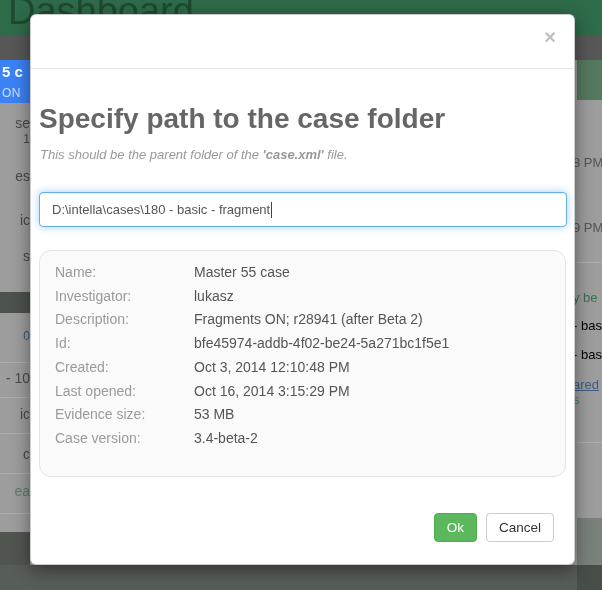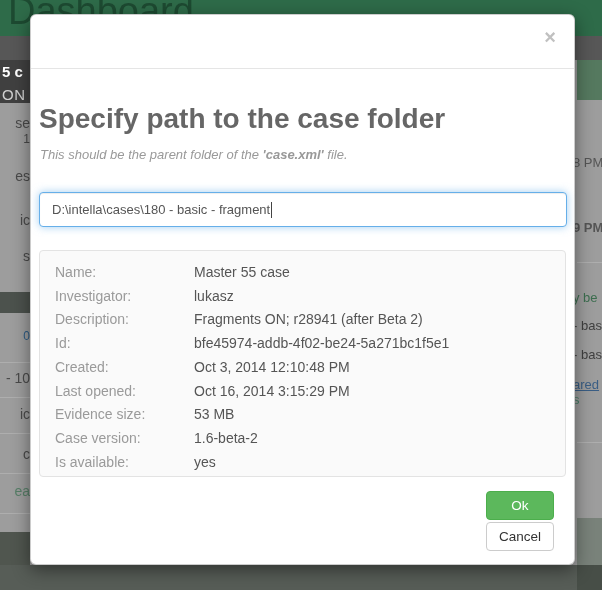--- a/index.html
+++ b/index.html
@@ -6,35 +6,35 @@
   body{
     width:602px;height:590px;position:relative;overflow:hidden;
     background:#9d9d9d;
     font-family:"Liberation Sans", sans-serif;
     -webkit-font-smoothing:antialiased;
   }
   
   .bg-band-header{position:absolute;left:0;top:0;width:602px;height:36px;background:#2e6b49;overflow:hidden;}
   .bg-page-title{position:absolute;left:8px;top:-10px;font-size:38px;color:#1d4a31;white-space:nowrap;}
   .bg-band-sub{position:absolute;left:0;top:36px;width:602px;height:24px;background:#575757;}
-  .bg-tile-left{position:absolute;left:0;top:60px;width:36px;height:43px;background:#404040;overflow:hidden;}
+  .bg-tile-left{position:absolute;left:0;top:60px;width:36px;height:43px;background:#3b82f6;overflow:hidden;}
   .bg-tile-line1{position:absolute;left:2px;top:3px;font-size:15px;font-weight:bold;color:#ffffff;white-space:nowrap;}
-  .bg-tile-line2{position:absolute;left:2px;top:26px;font-size:15px;color:rgba(255,255,255,.75);letter-spacing:.5px;white-space:nowrap;}
+  .bg-tile-line2{position:absolute;left:2px;top:26px;font-size:12px;color:rgba(255,255,255,.75);letter-spacing:.5px;white-space:nowrap;}
   .bg-tile-right{position:absolute;left:577px;top:60px;width:25px;height:40px;background:#55795f;}
   .bg-darkbar1{position:absolute;left:0;top:292px;width:30px;height:21px;background:#4c524d;}
   .bg-darkbar2{position:absolute;left:0;top:532px;width:30px;height:33px;background:#50564f;}
   .bg-rshade{position:absolute;left:577px;top:518px;width:25px;height:47px;background:#79827a;}
   .bg-band-bottom{position:absolute;left:0;top:565px;width:602px;height:25px;background:#575d57;}
   .bg-band-bottom-r{position:absolute;left:577px;top:565px;width:25px;height:25px;background:#474e47;}
   .hline{position:absolute;height:1px;background:#aeaeae;}
   .hl-l{left:0;width:30px;}
   .hl-r{left:577px;width:25px;}
   .lf{position:absolute;left:0;width:30px;overflow:hidden;display:flex;justify-content:flex-end;
       white-space:nowrap;font-size:14px;color:#4a4a4a;}
-  .rf{position:absolute;left:573px;width:29px;overflow:hidden;white-space:nowrap;font-size:13px;color:#404040;}
+  .rf{position:absolute;left:573px;width:29px;overflow:hidden;white-space:nowrap;font-size:13px;color:#000000;}
   
   .modal{
     position:absolute;left:30px;top:14px;width:545px;height:551px;z-index:10;
     background:#ffffff;border:1px solid rgba(0,0,0,.2);border-radius:6px;
     box-shadow:0 5px 18px rgba(0,0,0,.45);box-sizing:border-box;
   }
   .m-header{position:absolute;left:0;top:0;right:0;height:53px;border-bottom:1px solid #e5e5e5;}
   .m-title{position:absolute;left:23px;top:17px;font-size:15px;color:#555555;}
   .m-close{position:absolute;right:14px;top:8px;background:none;border:none;cursor:pointer;
            font-size:20px;font-weight:bold;color:#c0c0c0;line-height:1;padding:4px;}
@@ -45,27 +45,27 @@
     position:absolute;left:8px;top:177px;width:528px;height:35px;box-sizing:border-box;
     border:1px solid #66afe9;border-radius:4px;background:#ffffff;
     box-shadow:inset 0 1px 1px rgba(0,0,0,.075), 0 0 8px rgba(102,175,233,.6);
     display:flex;align-items:center;padding:0 12px;font-size:13px;color:#555555;white-space:nowrap;overflow:hidden;
     cursor:text;
     text-align:center;
   }
   .caret{display:inline-block;width:1px;height:16px;background:#444444;margin-left:1px;vertical-align:middle;}
   .m-panel{
     position:absolute;left:8px;top:235px;width:527px;height:227px;box-sizing:border-box;
-    background:#fafafa;border:1px solid #e3e3e3;border-radius:4px;
+    background:#fafafa;border:1px solid #e3e3e3;border-radius:12px;
     padding:10px 15px 0 15px;overflow:hidden;
   }
   .p-row{display:flex;line-height:23.7px;font-size:14px;}
   .p-label{width:139px;flex:none;color:#9a9a9a;}
   .p-value{color:#555555;white-space:nowrap;}
-  .m-footer{position:absolute;right:20px;top:476px;display:flex;gap:2px;flex-direction:column;}
+  .m-footer{position:absolute;right:20px;top:498px;display:flex;gap:9px;}
   .btn{height:29px;box-sizing:border-box;border-radius:4px;font-size:13.5px;padding:0 12px;
        font-family:"Liberation Sans", sans-serif;cursor:pointer;line-height:27px;}
   .btn-ok{background:#5cb85c;border:1px solid #4cae4c;color:#ffffff;}
   .btn-cancel{background:#ffffff;border:1px solid #cccccc;color:#333333;}
 </style>
 </head>
 <body>
 
 <div>
   <div class="bg-band-header">
@@ -93,21 +93,21 @@
   <div class="bg-darkbar1"></div>
   <div class="bg-darkbar2"></div>
 
   <div class="hline hl-l" style="top:362px;"></div>
   <div class="hline hl-l" style="top:397px;"></div>
   <div class="hline hl-l" style="top:433px;"></div>
   <div class="hline hl-l" style="top:473px;"></div>
   <div class="hline hl-l" style="top:513px;"></div>
 
   <div class="rf" style="top:155px;color:#555555;">8 PM</div>
-  <div class="rf" style="top:220px;color:#555555;font-weight:bold;">9 PM</div>
+  <div class="rf" style="top:220px;color:#555555;">9 PM</div>
   <div class="rf" style="top:290px;color:#3c6e4f;">y be</div>
   <div class="rf" style="top:318px;">- bas</div>
   <div class="rf" style="top:347px;">- bas</div>
   <div class="rf" style="top:377px;color:#3a5e85;text-decoration:underline;">ared</div>
   <div class="rf" style="top:392px;color:#4a7d68;">s</div>
 
   <div class="hline hl-r" style="top:262px;"></div>
   <div class="hline hl-r" style="top:442px;"></div>
   <div class="bg-rshade"></div>
   <div class="bg-band-bottom"></div>
@@ -153,25 +153,21 @@
     <div class="p-row">
       <span class="p-label">Last opened:</span>
       <span class="p-value">Oct 16, 2014 3:15:29 PM</span>
     </div>
     <div class="p-row">
       <span class="p-label">Evidence size:</span>
       <span class="p-value">53 MB</span>
     </div>
     <div class="p-row">
       <span class="p-label">Case version:</span>
-      <span class="p-value">1.6-beta-2</span>
-    </div>
-    <div class="p-row">
-      <span class="p-label">Is available:</span>
-      <span class="p-value">yes</span>
+      <span class="p-value">3.4-beta-2</span>
     </div>
   </div>
 
   <div class="m-footer">
     <button class="btn btn-ok">Ok</button>
     <button class="btn btn-cancel">Cancel</button>
   </div>
 
 </div>
 

